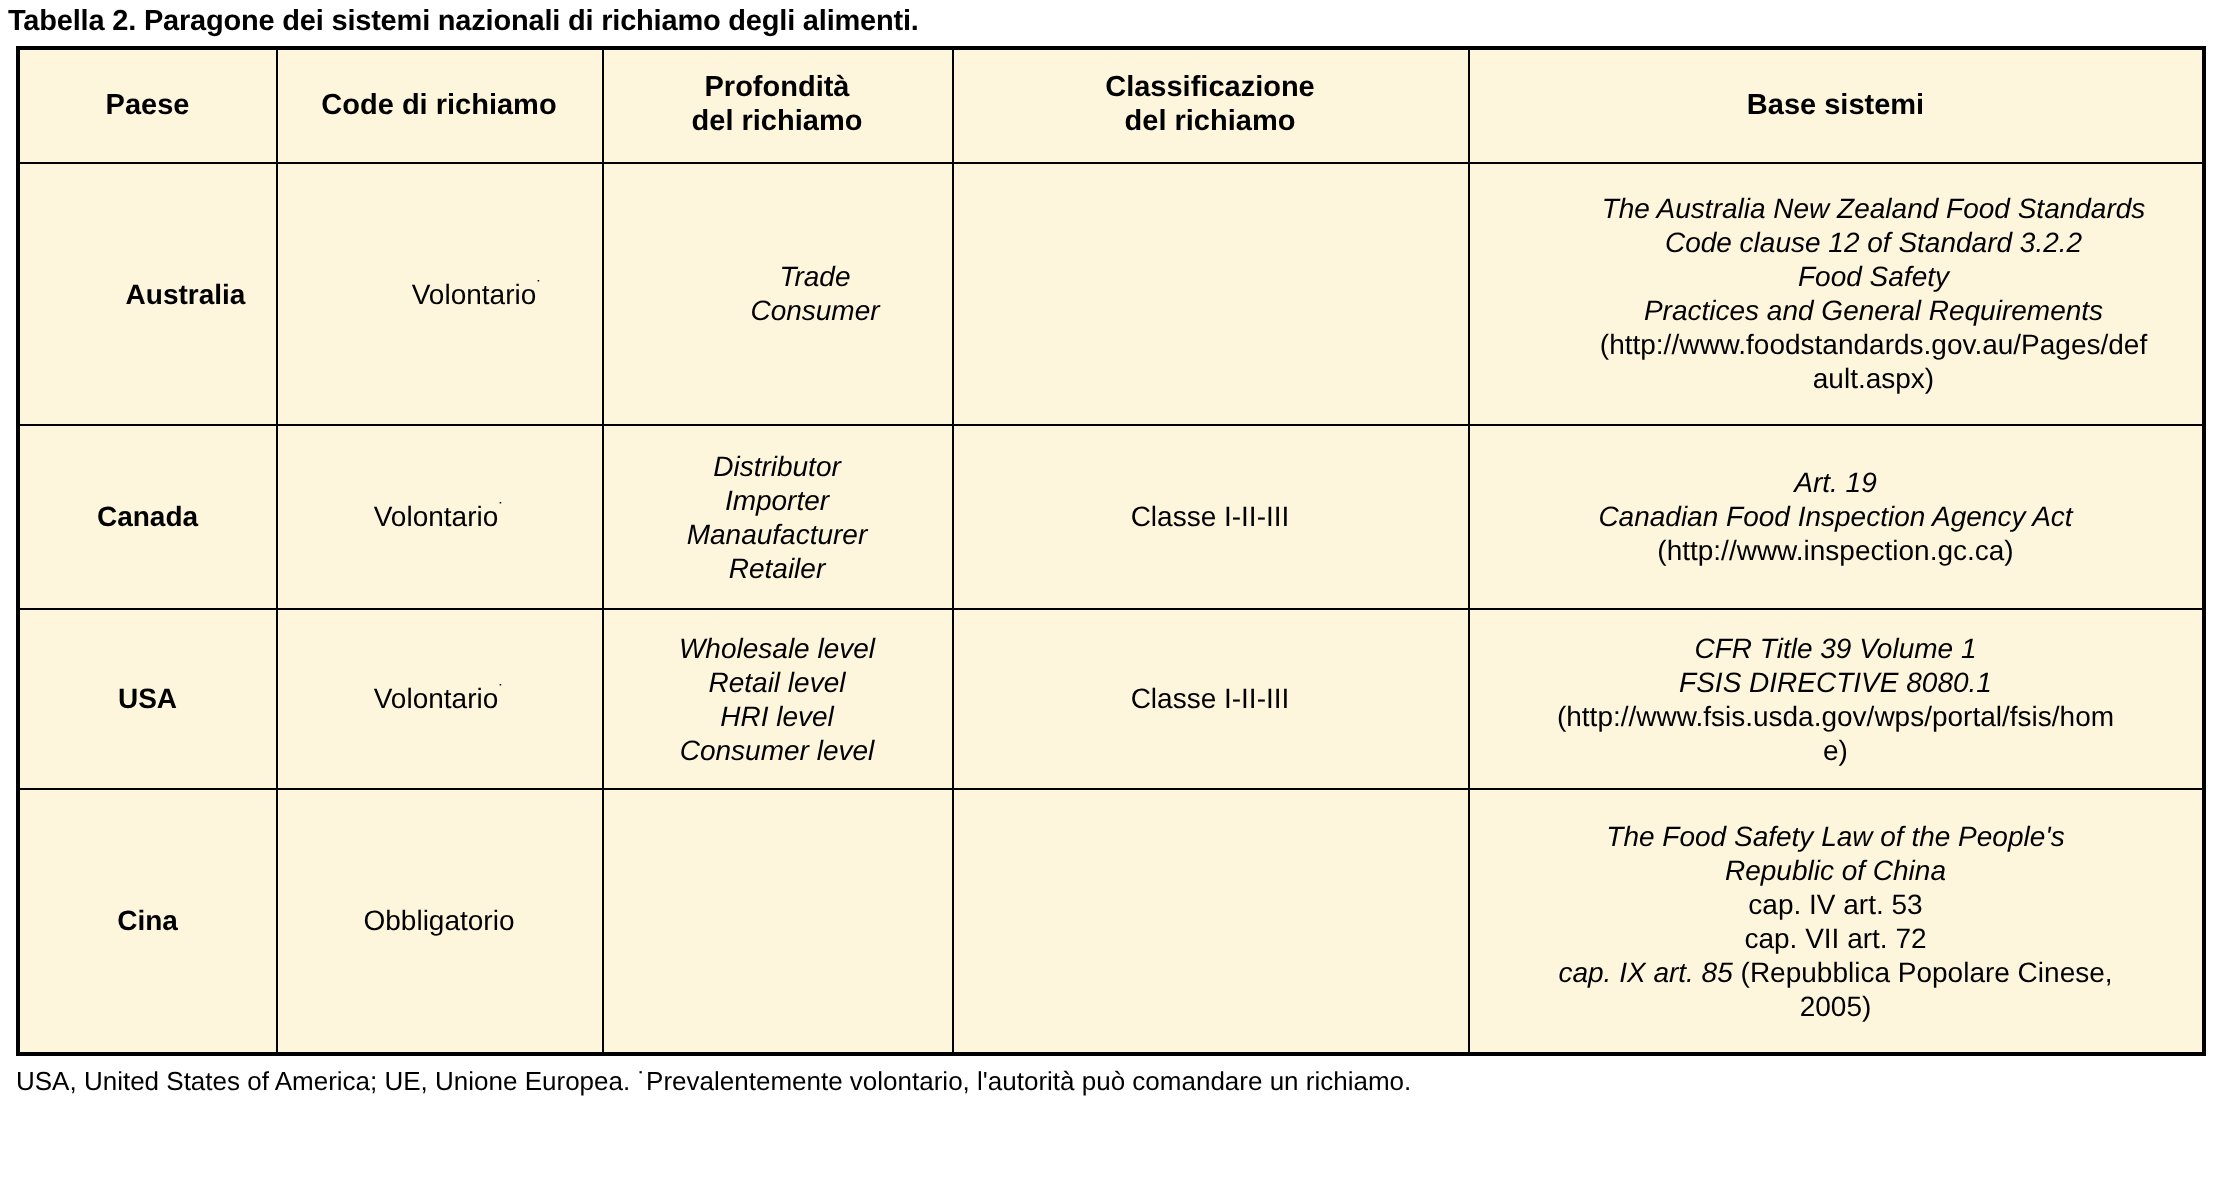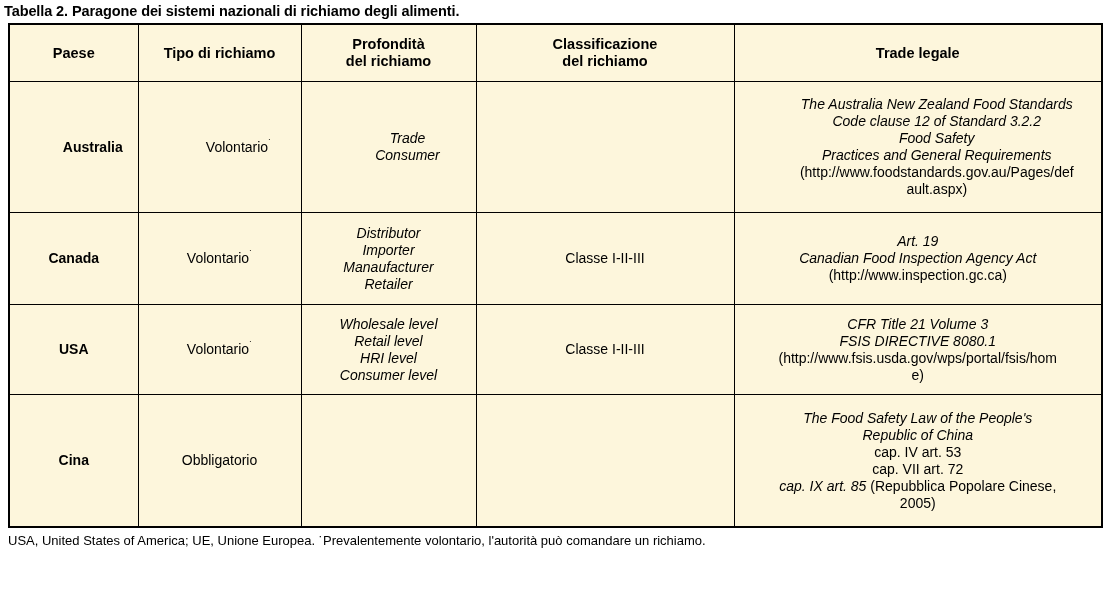--- a/index.html
+++ b/index.html
@@ -109,32 +109,32 @@
       <col class="c-prof">
       <col class="c-class">
       <col class="c-base">
     </colgroup>
     <thead>
       <tr>
         <th>
           <span class="line">Paese</span>
         </th>
         <th>
-          <span class="line">Tipo di richiamo</span>
+          <span class="line">Code di richiamo</span>
         </th>
         <th>
           <span class="line">Profondità</span>
           <span class="line">del richiamo</span>
         </th>
         <th>
           <span class="line">Classificazione</span>
           <span class="line">del richiamo</span>
         </th>
         <th>
-          <span class="line">Trade legale</span>
+          <span class="line">Base sistemi</span>
         </th>
       </tr>
     </thead>
     <tbody>
       <tr class="row-au">
         <td class="country">Australia</td>
         <td class="plain tipo-cell offset-down">
             <span class="line">Volontario<span class="sup-mark">˙</span></span>
           </td>
         <td class="plain prof-cell">
@@ -175,21 +175,21 @@
             <span class="line">Volontario<span class="sup-mark">˙</span></span>
           </td>
         <td class="plain prof-cell">
             <span class="line it">Wholesale level</span>
             <span class="line it">Retail level</span>
             <span class="line it">HRI level</span>
             <span class="line it">Consumer level</span>
           </td>
         <td class="plain">Classe I-II-III</td>
         <td class="plain">
-            <span class="line"><span class="it">CFR Title 21 Volume 3</span></span>
+            <span class="line"><span class="it">CFR Title 39 Volume 1</span></span>
             <span class="line"><span class="it">FSIS DIRECTIVE 8080.1</span></span>
             <span class="line"><span class="ro">(http://www.fsis.usda.gov/wps/portal/fsis/hom</span></span>
             <span class="line"><span class="ro">e)</span></span>
           </td>
       </tr>
       <tr class="row-cn">
         <td class="country">Cina</td>
         <td class="plain tipo-cell">
             <span class="line">Obbligatorio</span>
           </td>

